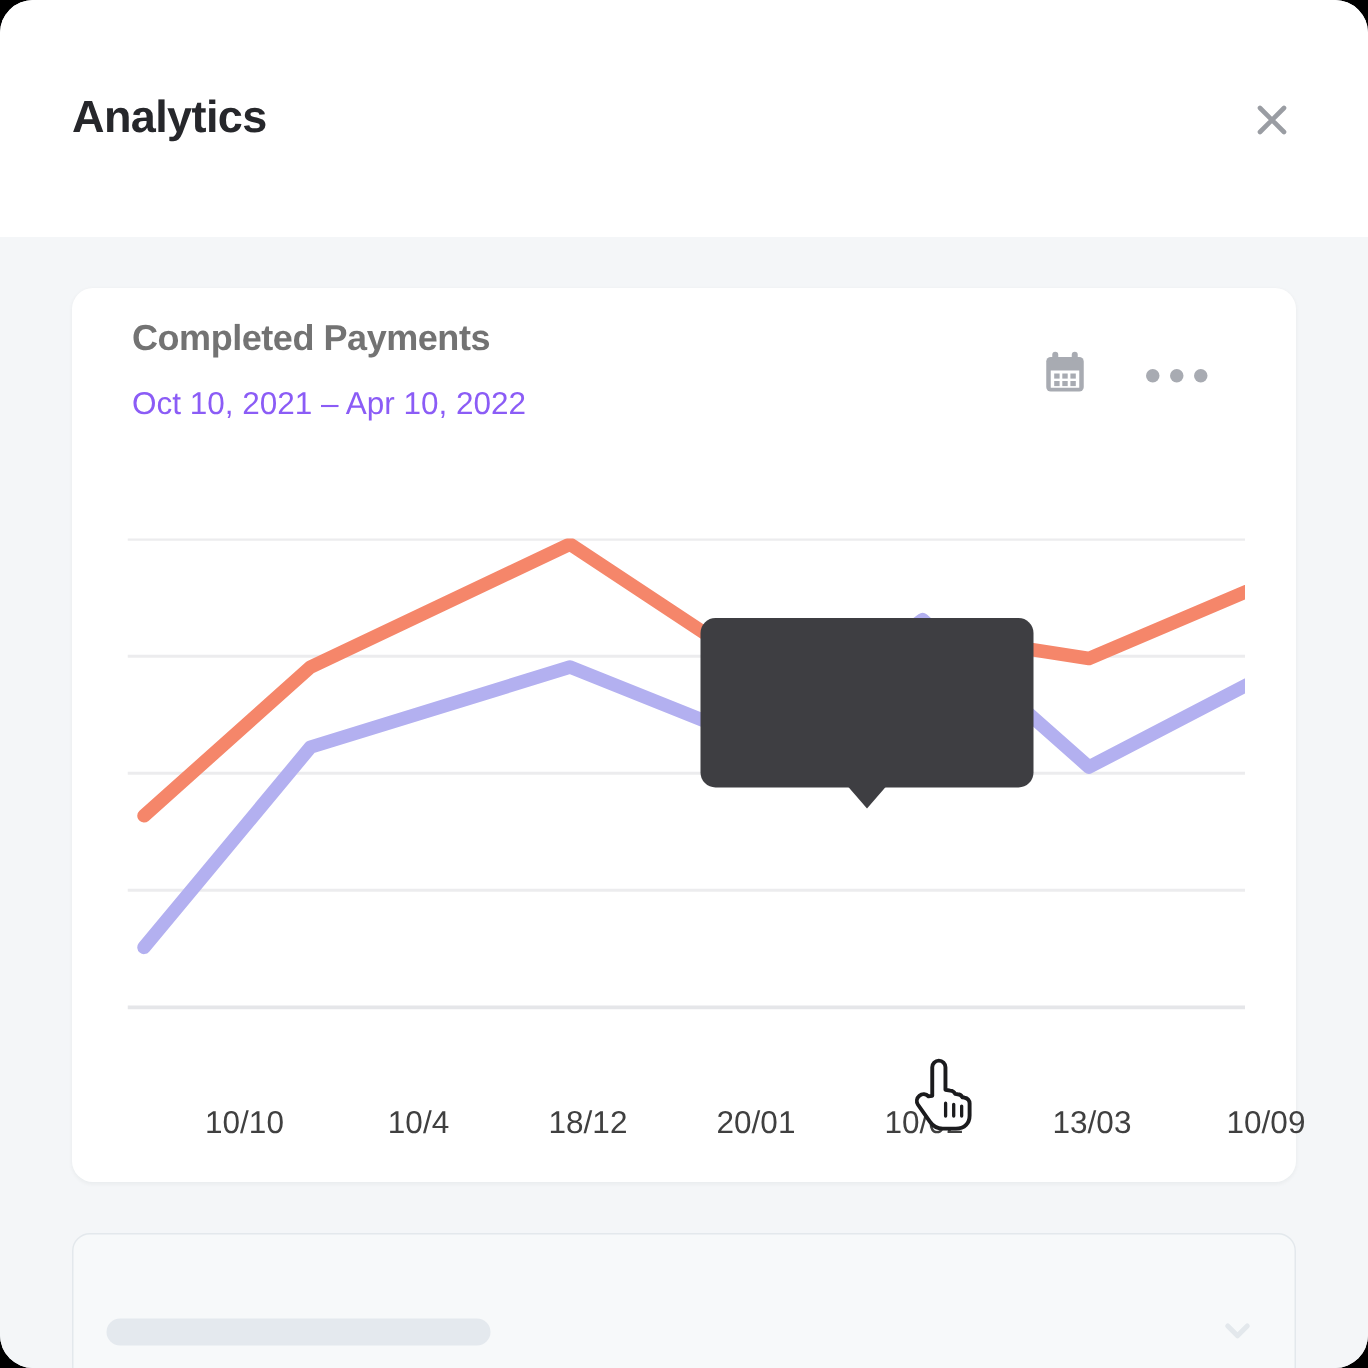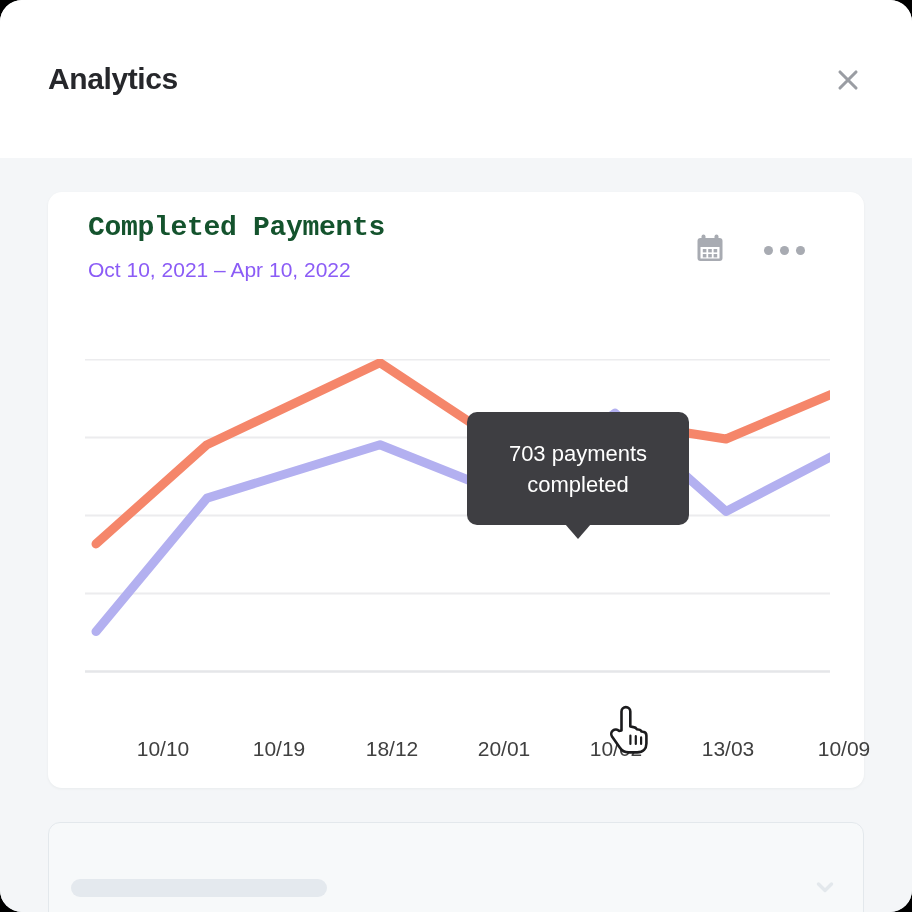--- a/index.html
+++ b/index.html
@@ -72,25 +72,24 @@
     width: 816px;
     height: 596px;
     background: #ffffff;
     border-radius: 14px;
     box-shadow: 0 1px 3px rgba(28,32,44,0.05);
   }
   #card-title {
     position: absolute;
     left: 40px;
     top: 20px;
-    font-size: 28px;
+    font-size: 24px;
     font-weight: bold;
-    color: #14532d;
+    color: #737373;
     letter-spacing: -0.3px;
-    font-family: Liberation Mono, monospace;
   }
   #card-subtitle {
     position: absolute;
     left: 40px;
     top: 66px;
     font-size: 21px;
     font-weight: normal;
     color: #8b5cf6;
     letter-spacing: 0px;
   }
@@ -288,35 +287,31 @@
             <line x1="0" y1="234.5" x2="745" y2="234.5" stroke="#ececee" stroke-width="2"></line>
             <line x1="0" y1="312.5" x2="745" y2="312.5" stroke="#e5e6e9" stroke-width="2.5"></line>
           </g>
           <polyline id="series-initiated" points="11,184.9 122,85.7 295,3.7 419,85.7 530,62.8 641,80.0 780,20.9" fill="none" stroke="#f5866a" stroke-width="9" stroke-linecap="round" stroke-linejoin="round"></polyline>
           <polyline id="series-completed" points="11,272.6 122,139.1 295,85.7 419,135.3 530,54.1 641,152.4 780,80.0" fill="none" stroke="#b3b0f0" stroke-width="9" stroke-linecap="round" stroke-linejoin="round"></polyline>
         </svg>
       </div>
 
       <div id="x-axis-labels">
         <div class="x-tick" style="left:78px">10/10</div>
-        <div class="x-tick" style="left:194px">10/19</div>
+        <div class="x-tick" style="left:194px">10/4</div>
         <div class="x-tick" style="left:307px">18/12</div>
         <div class="x-tick" style="left:419px">20/01</div>
         <div class="x-tick" style="left:531px">10/02</div>
         <div class="x-tick" style="left:643px">13/03</div>
         <div class="x-tick" style="left:759px">10/09</div>
       </div>
 
       <div id="hover-point"></div>
 
       <div id="chart-tooltip">
-        <div id="tooltip-text">
-          <span>703 payments</span><br>
-          <span>completed</span>
-        </div>
         <div id="tooltip-arrow"></div>
       </div>
 
       <div id="mouse-cursor">
         <svg width="46" height="56" viewBox="0 0 46 56">
           <path d="M15.5 30.5 V11.5 a4.4 4.4 0 0 1 8.8 0 V26.5
                    l3.2 0.6 a4 4 0 0 1 3.3 2.1
                    l1.6 0.3 a3.9 3.9 0 0 1 3.2 2.0
                    l1.5 0.3 a3.9 3.9 0 0 1 3.3 3.8
                    v8.0 c0 5.0 -3.2 8.8 -9.2 8.8

